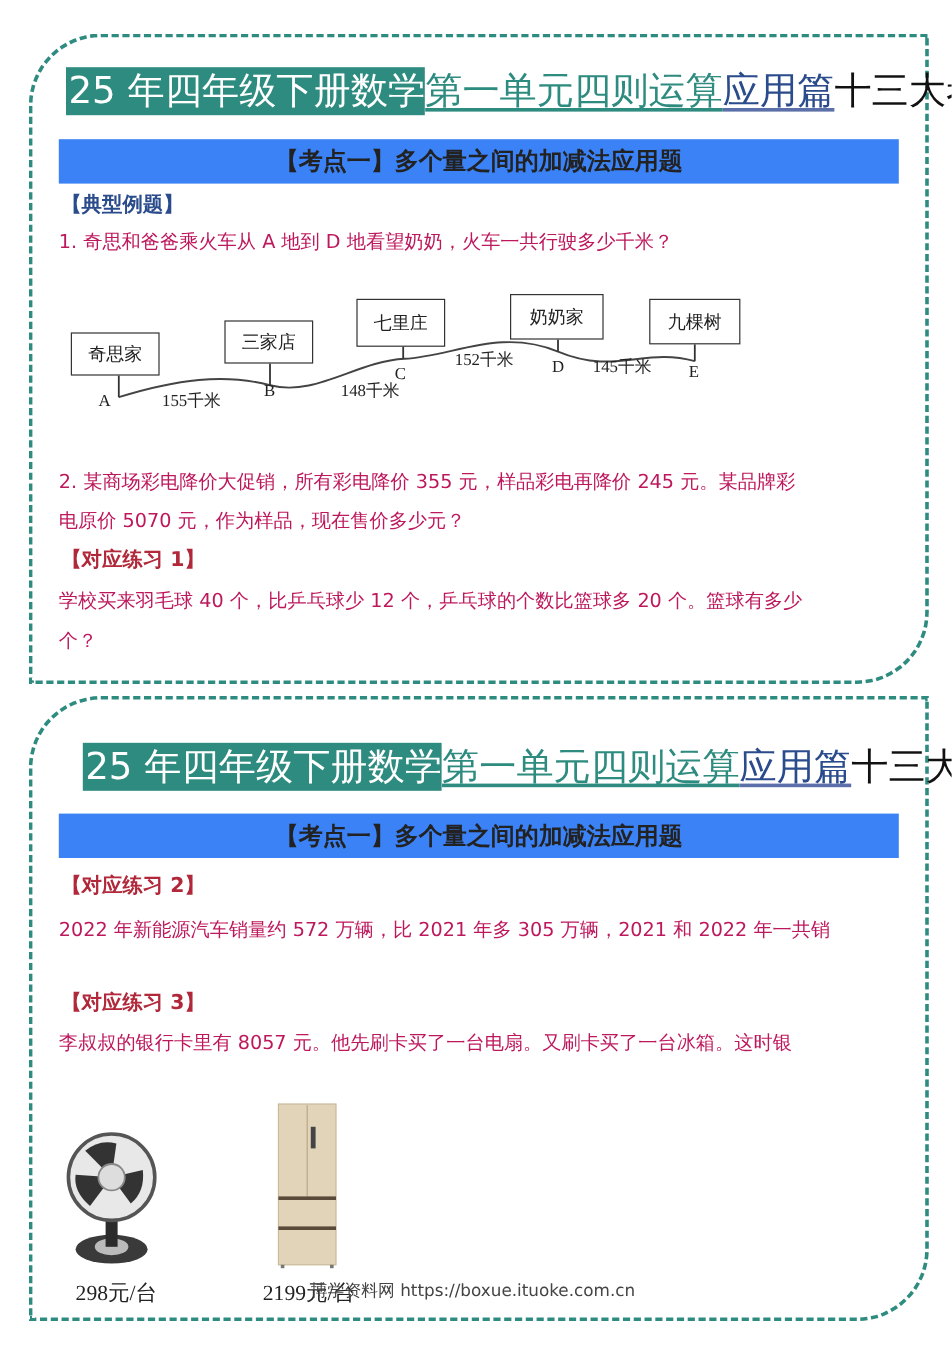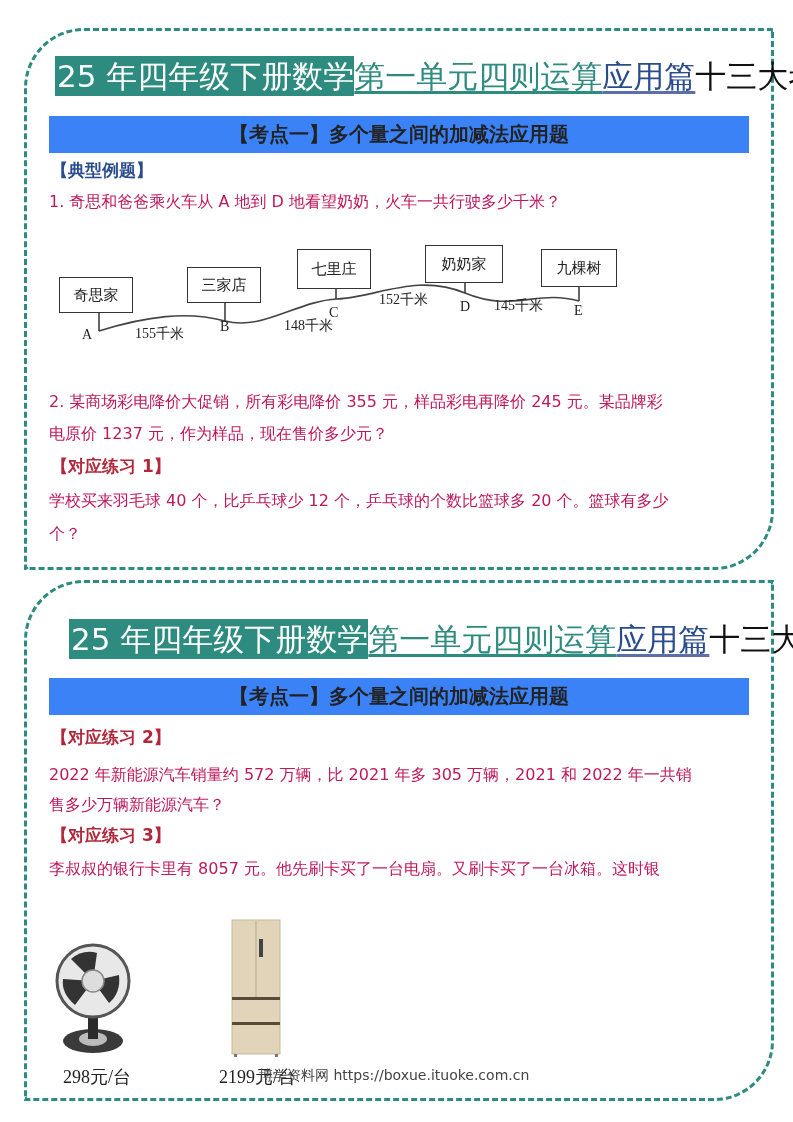--- a/index.html
+++ b/index.html
@@ -61,37 +61,36 @@
     <div class="dlabel" style="left:403px;top:78px;">D</div>
     <div class="dlabel" style="left:517px;top:82px;">E</div>
 
     <div class="dlabel" style="left:78px;top:104px;">155千米</div>
     <div class="dlabel" style="left:200px;top:96px;margin-left:27px;">148千米</div>
     <div class="dlabel" style="left:322px;top:70px;">152千米</div>
     <div class="dlabel" style="left:437px;top:76px;">145千米</div>
   </div>
 
   <div class="para" style="top:355px;">2. 某商场彩电降价大促销，所有彩电降价 355 元，样品彩电再降价 245 元。某品牌彩</div>
-  <div class="para" style="top:387px;">电原价 1237 元，作为样品，现在售价多少元？</div>
+  <div class="para" style="top:387px;">电原价 5070 元，作为样品，现在售价多少元？</div>
 
   <div class="label-red" style="top:424px;">【对应练习 1】</div>
   <div class="para" style="top:454px;">学校买来羽毛球 40 个，比乒乓球少 12 个，乒乓球的个数比篮球多 20 个。篮球有多少</div>
   <div class="para" style="top:487px;">个？</div>
 </div>
 
 <div class="card card2">
   <div class="title" style="top:36px;left:42px;">
     <span class="t1">25 年四年级下册数学</span><span class="t2">第一单元四则运算</span><span class="t3">应用篇</span><span class="t4">十三大考点</span>
   </div>
 
   <div class="band" style="top:95px;">【考点一】多个量之间的加减法应用题</div>
 
   <div class="label-red" style="top:143px;">【对应练习 2】</div>
   <div class="para" style="top:176px;">2022 年新能源汽车销量约 572 万辆，比 2021 年多 305 万辆，2021 和 2022 年一共销</div>
-  <div class="para" style="top:206px;">售多少万辆新能源汽车？</div>
 
   <div class="label-red" style="top:241px;">【对应练习 3】</div>
   <div class="para" style="top:270px;">李叔叔的银行卡里有 8057 元。他先刷卡买了一台电扇。又刷卡买了一台冰箱。这时银</div>
 
   <svg class="img" style="left:26px;top:358px;" width="80" height="115">
     <ellipse cx="40" cy="100" rx="30" ry="12" fill="#3a3a3a"></ellipse>
     <ellipse cx="40" cy="98" rx="14" ry="7" fill="#bbb"></ellipse>
     <rect x="35" y="66" width="10" height="32" fill="#2b2b2b"></rect>
     <circle cx="40" cy="40" r="36" fill="#e8e8e8" stroke="#555" stroke-width="3"></circle>
     <path d="M40 40 L18 18 Q30 8 44 12 Z" fill="#333"></path>

